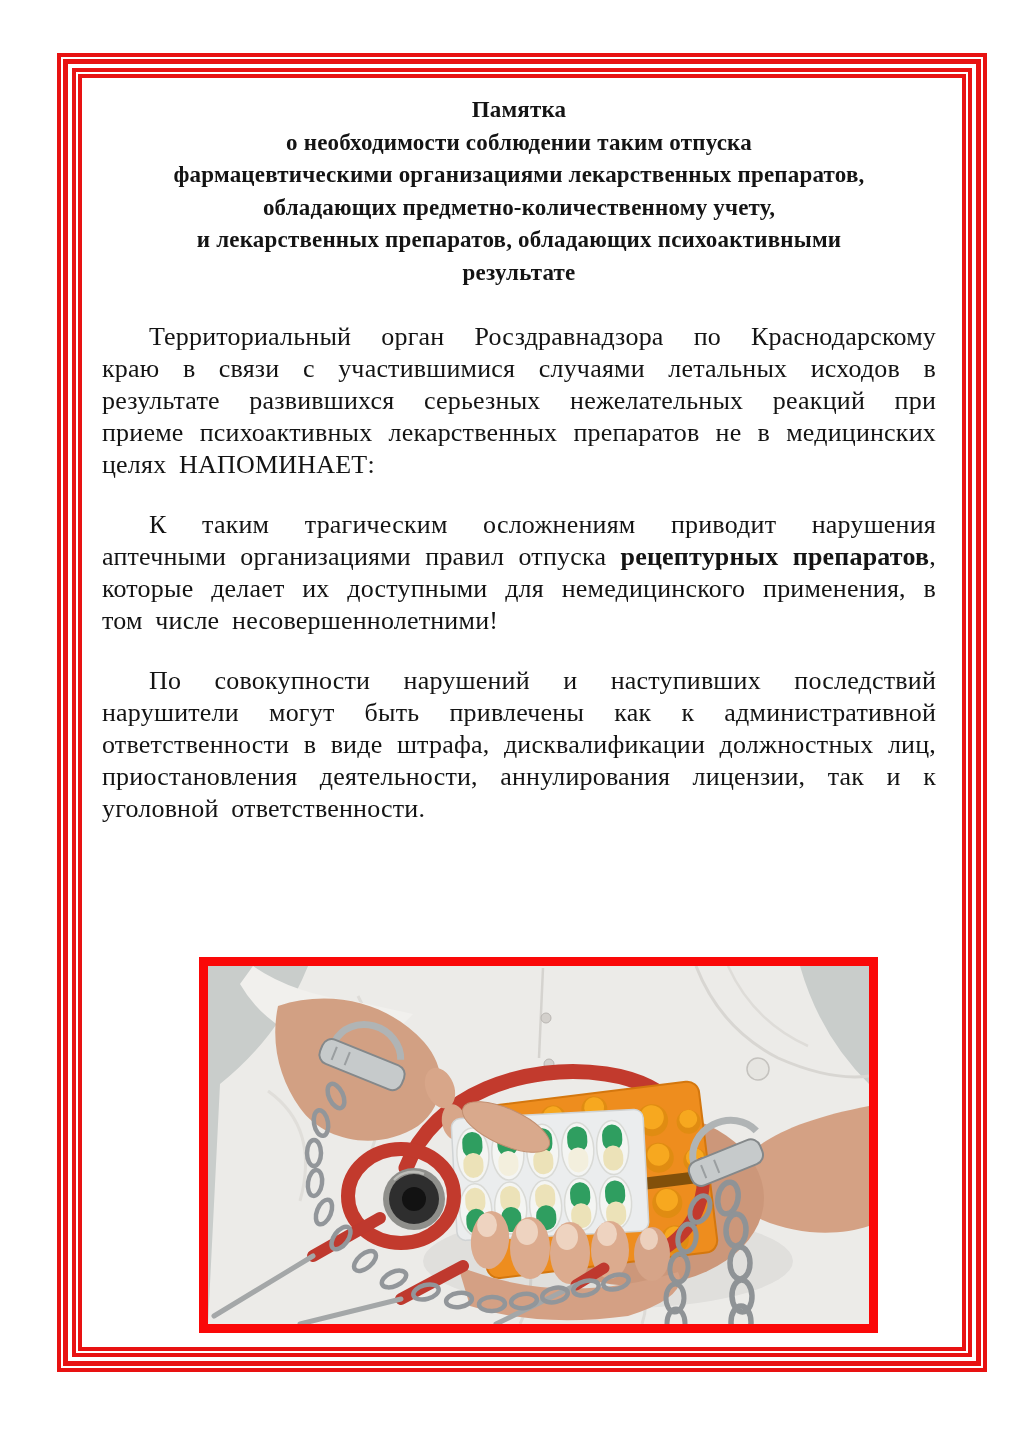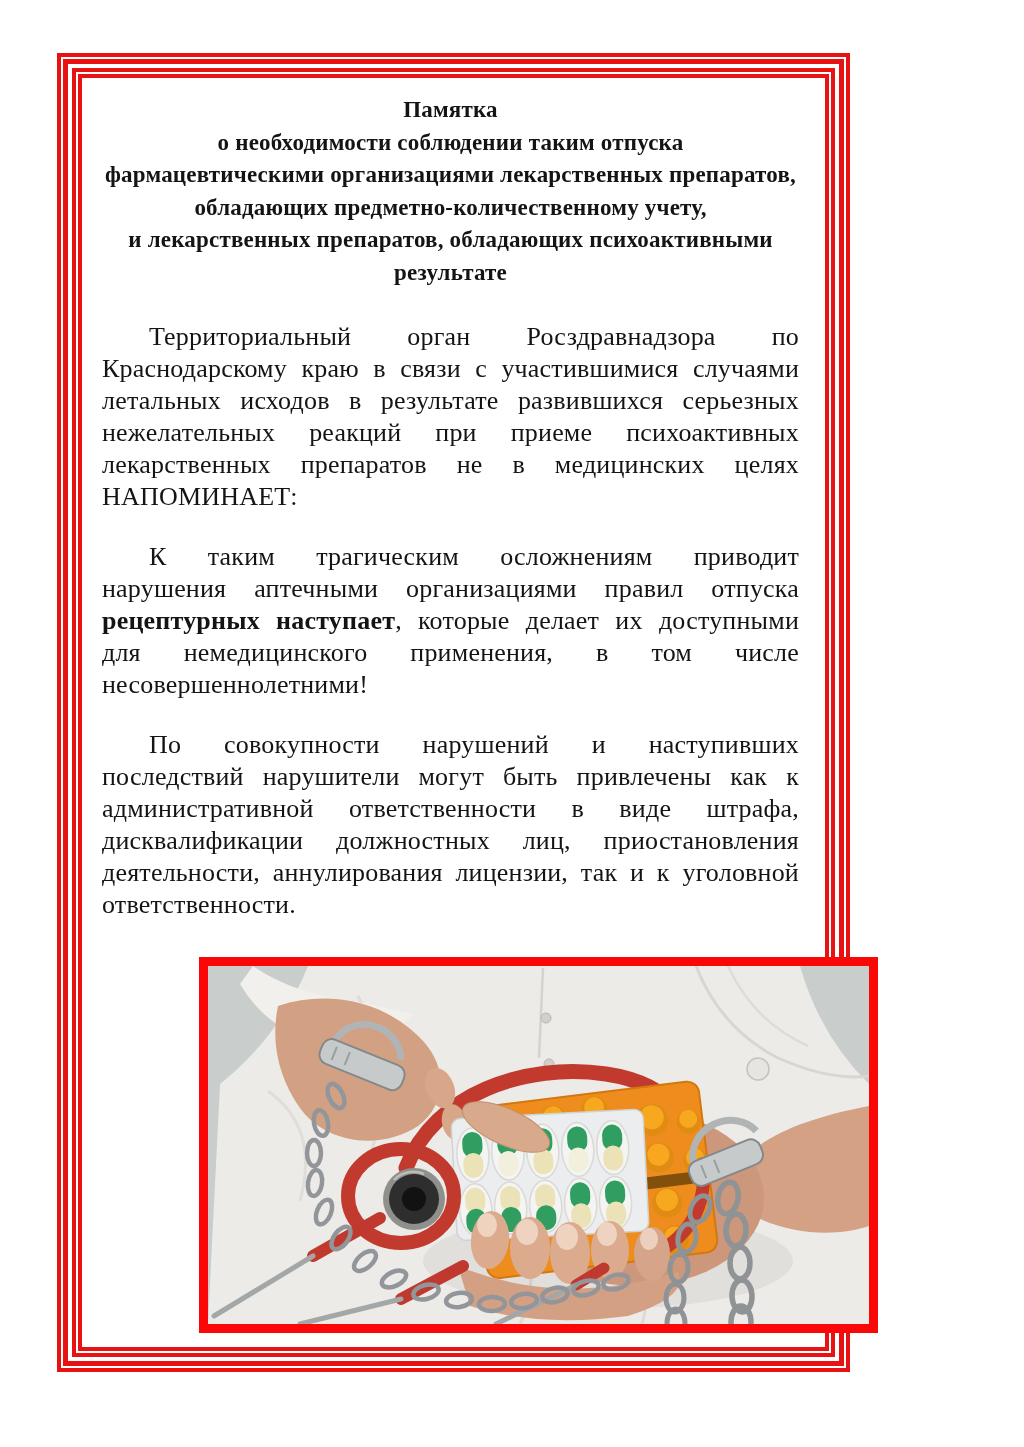--- a/index.html
+++ b/index.html
@@ -1,21 +1,21 @@
 <!DOCTYPE html>
 <html lang="ru"><head>
 <meta charset="utf-8">
 <style>
   html,body{margin:0;padding:0;}
   body{
     width:1024px;height:1447px;position:relative;background:#ffffff;
     font-family:"Liberation Serif","DejaVu Serif",serif;color:#141414;
     overflow:hidden;
   }
-  .frame{position:absolute;left:57px;top:53px;width:793px;height:1319px;}
+  .frame{position:absolute;left:57px;top:53px;width:930px;height:1319px;}
   .fb{position:absolute;border-style:solid;border-color:#e81212;pointer-events:none;}
   .fb1{inset:0;border-width:4px;}
   .fb2{inset:6px;border-width:5px;}
   .fb3{inset:15px;border-width:4px;}
   .fb4{inset:21px;border-width:4px;}
   .content{position:absolute;inset:25px;padding:16px 26px 0 20px;box-sizing:border-box;}
   .title{font-weight:bold;font-size:23px;line-height:32.5px;text-align:center;letter-spacing:0.2px;}
   .para{
     font-size:26px;line-height:32px;text-align:justify;text-indent:47px;
     margin:0;word-spacing:6px;letter-spacing:0.2px;
@@ -44,21 +44,21 @@
       <div>Памятка</div>
       <div>о необходимости соблюдении таким отпуска</div>
       <div>фармацевтическими организациями лекарственных препаратов,</div>
       <div>обладающих предметно-количественному учету,</div>
       <div>и лекарственных препаратов, обладающих психоактивными</div>
       <div>результате</div>
     </div>
 
     <p class="para para-first"><span>Территориальный орган Росздравнадзора по Краснодарскому краю в связи с участившимися случаями летальных исходов в результате развившихся серьезных нежелательных реакций при приеме психоактивных лекарственных препаратов не в медицинских целях НАПОМИНАЕТ:</span></p>
 
-    <p class="para para-gap"><span>К таким трагическим осложнениям приводит нарушения аптечными организациями правил отпуска </span><span class="b">рецептурных наступает</span><span>, которые делает их доступными для немедицинского применения, в том числе несовершеннолетними!</span></p>
+    <p class="para para-gap"><span>К таким трагическим осложнениям приводит нарушения аптечными организациями правил отпуска </span><span class="b">рецептурных препаратов</span><span>, которые делает их доступными для немедицинского применения, в том числе несовершеннолетними!</span></p>
 
 
     <p class="para"><span>По совокупности нарушений и наступивших последствий нарушители могут быть привлечены как к административной ответственности в виде штрафа, дисквалификации должностных лиц, приостановления деятельности, аннулирования лицензии, так и к уголовной ответственности.</span></p>
 
     <figure class="photo">
       <svg width="661" height="358" viewBox="0 0 661 358" xmlns="http://www.w3.org/2000/svg">
 
         <rect x="0" y="0" width="661" height="358" fill="#c9cdcb"></rect>
 
         <g>

